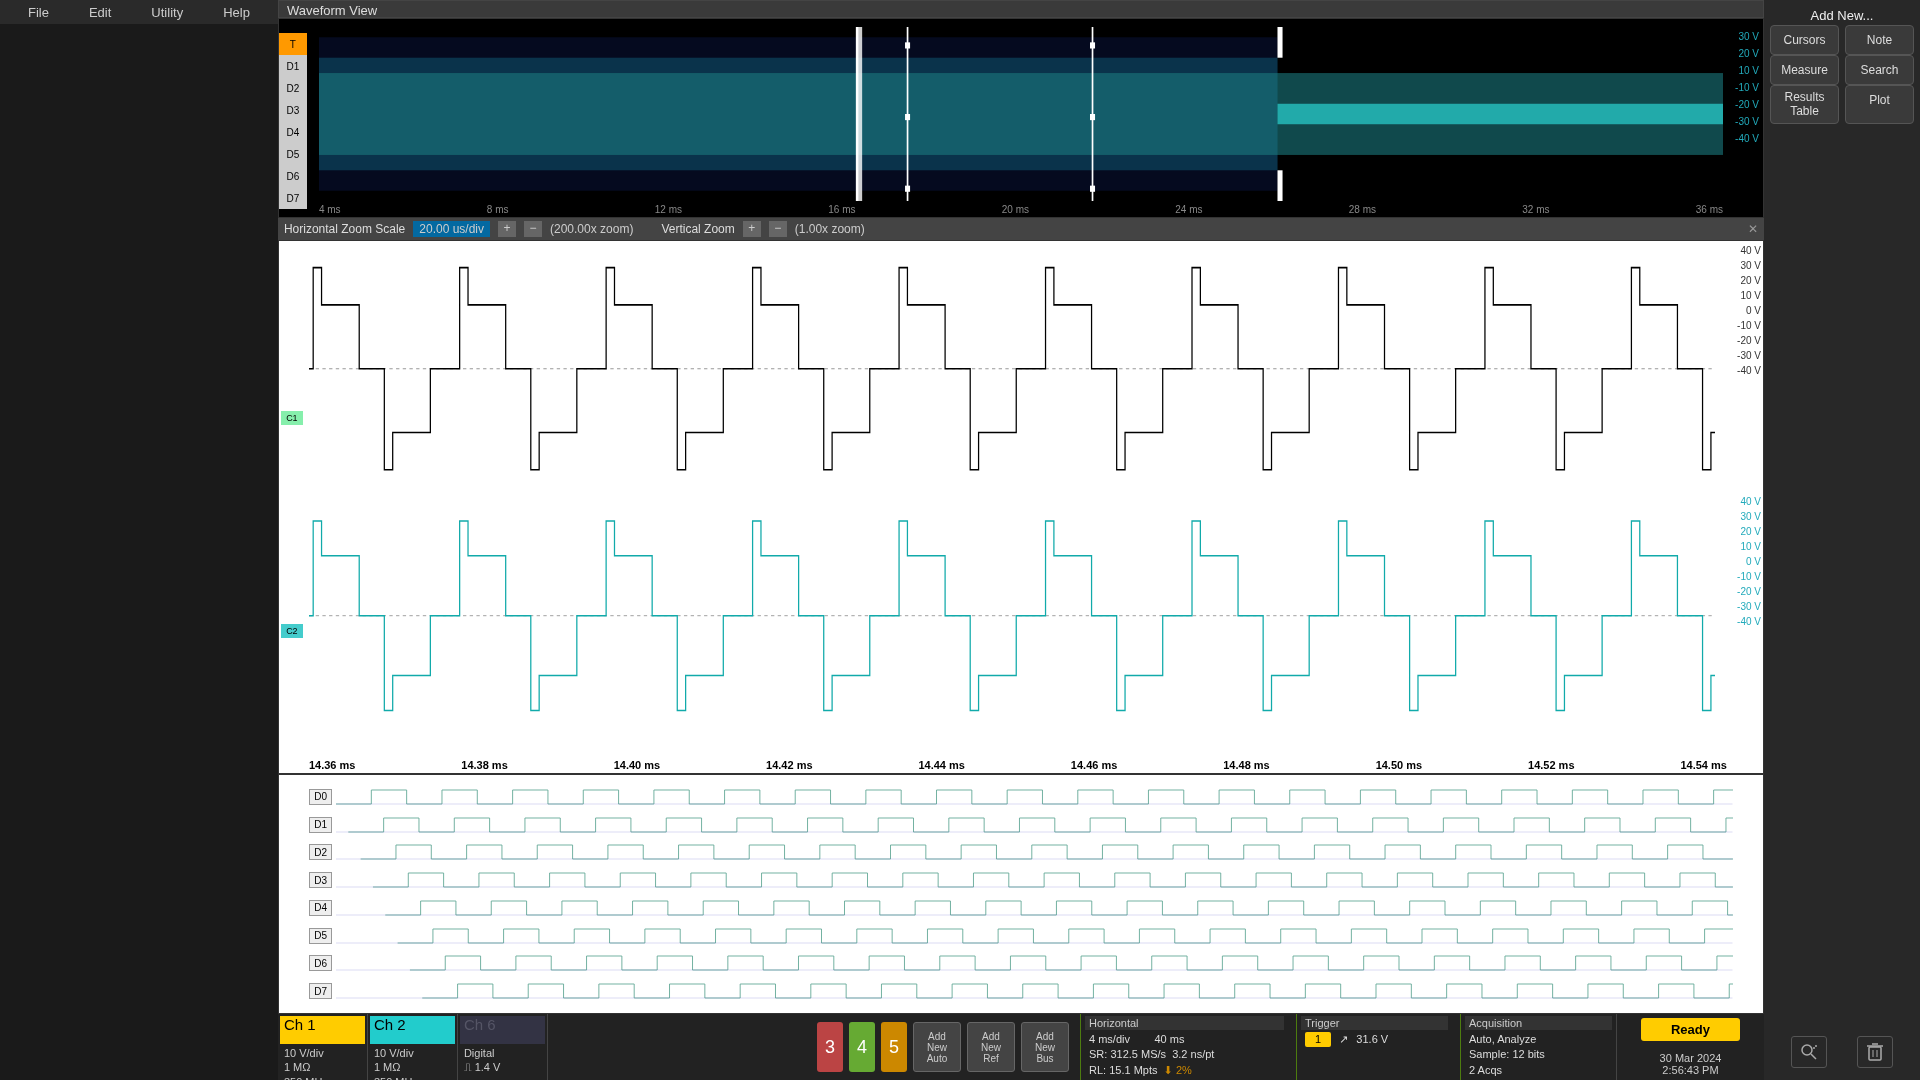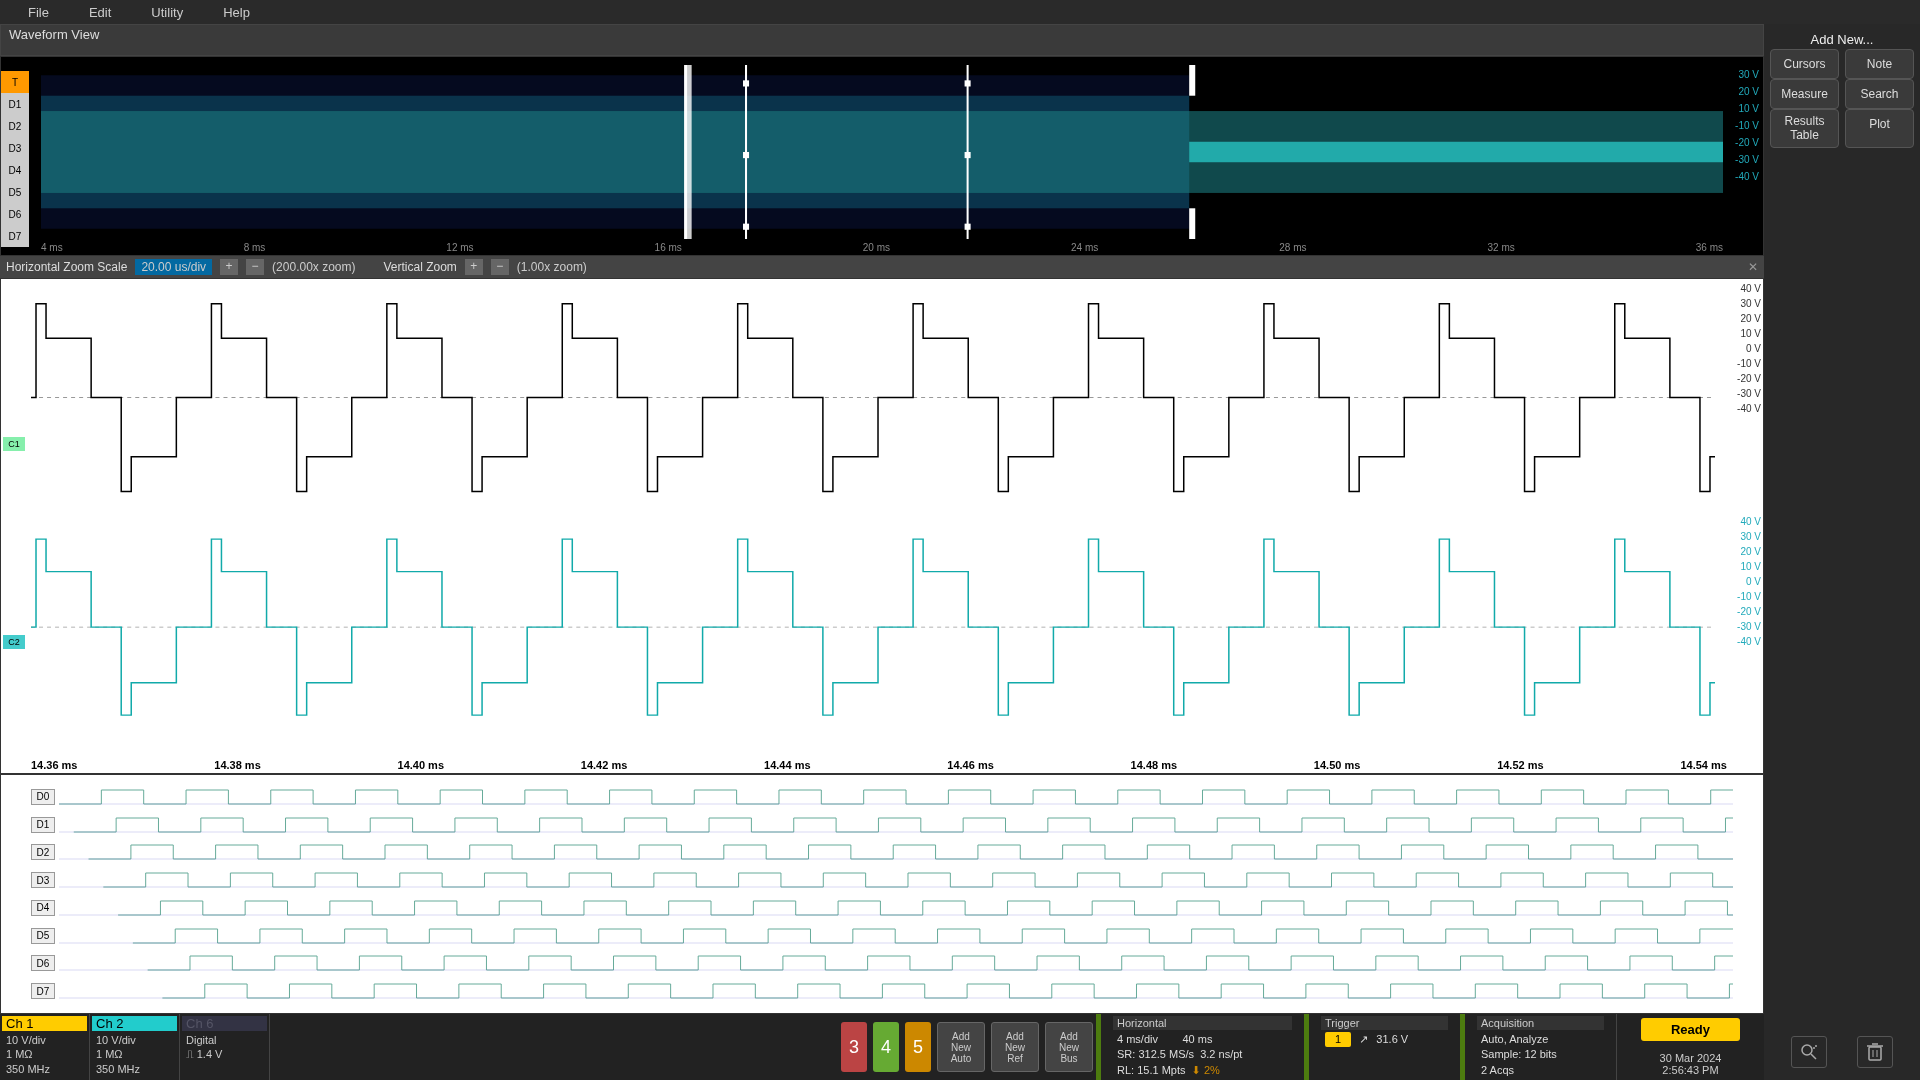--- a/index.html
+++ b/index.html
@@ -1,27 +1,27 @@
 <!DOCTYPE html>
 <html><head>
 <meta charset="utf-8">
 <style>
 *{margin:0;padding:0;box-sizing:border-box;font-family:Arial,sans-serif;}
 html,body{width:1920px;height:1080px;background:#1a1a1a;overflow:hidden;}
-.app{display:flex;flex-direction:column;height:100%;}
+.app{display:flex;flex-direction:row;height:100%;}
 .menubar{height:24px;background:#2a2a2a;display:flex;align-items:center;padding:0 8px;color:#ccc;font-size:13px;}
 .menubar .mi{padding:0 20px;cursor:pointer;}
 .main{flex:1;display:flex;}
 .left{flex:1;display:flex;flex-direction:column;}
 .right{width:156px;background:#282828;padding:6px;display:flex;flex-direction:column;}
 .right-title{color:#eee;font-size:13px;text-align:center;padding:2px 0;}
 .btn-row{display:flex;gap:6px;}
 .sbtn{flex:1;background:#3a3a3a;border:1px solid #555;color:#ddd;font-size:12px;text-align:center;padding:7px 2px;border-radius:4px;cursor:pointer;}
 .sbtn.tall{padding:4px 2px;line-height:1.2;}
-.view-hdr{height:32px;background:#3a3a3a;color:#ddd;font-size:13px;padding:2px 8px;border:1px solid #444;}
+.view-hdr{height:18px;background:#3a3a3a;color:#ddd;font-size:13px;padding:2px 8px;border:1px solid #444;}
 .overview{height:200px;background:#000;position:relative;border:1px solid #333;}
 .ch-labels{position:absolute;left:0;top:14px;display:flex;flex-direction:column;gap:0;}
 .ch-lbl{width:28px;height:22px;background:#ccc;font-size:10px;display:flex;align-items:center;justify-content:center;}
 .ov-scale{position:absolute;right:4px;top:12px;display:flex;flex-direction:column;gap:6px;color:#2ab;font-size:10px;text-align:right;}
 .ov-time{position:absolute;bottom:2px;left:40px;right:40px;display:flex;justify-content:space-between;color:#888;font-size:10px;}
 .ov-wave{position:absolute;left:40px;right:40px;top:8px;bottom:16px;}
 .hzbar{height:22px;background:#444;display:flex;align-items:center;font-size:12px;color:#ccc;gap:8px;padding:0 6px;}
 .hzbar .lbl{color:#ddd;}
 .hzbar .val{background:#0369a1;padding:1px 6px;}
 .hzbar .pm{width:18px;height:16px;background:#666;text-align:center;line-height:14px;cursor:pointer;}
@@ -31,26 +31,26 @@
 .wf-ch2{position:absolute;left:30px;right:48px;top:48%;height:45%;}
 .wf-scale{position:absolute;right:2px;top:4px;font-size:10px;color:#333;display:flex;flex-direction:column;text-align:right;}
 .wf-scale2{position:absolute;right:2px;top:48%;font-size:10px;color:#2ab;display:flex;flex-direction:column;text-align:right;}
 .wf-time{position:absolute;bottom:2px;left:30px;right:36px;display:flex;justify-content:space-between;font-size:11px;color:#000;font-weight:bold;}
 .ch-badge{position:absolute;width:22px;height:14px;font-size:9px;display:flex;align-items:center;justify-content:center;}
 .digital{height:240px;background:#fff;border:1px solid #333;position:relative;display:flex;flex-direction:column;padding:8px 30px;}
 .dig-row{flex:1;display:flex;align-items:center;position:relative;}
 .dig-lbl{width:24px;height:16px;background:#eee;border:1px solid #999;font-size:10px;display:flex;align-items:center;justify-content:center;}
 .bottom{height:66px;background:#222;display:flex;}
 .ch-panel{width:90px;border-right:1px solid #444;padding:2px;}
-.ch-tab{height:15px;font-size:13px;padding:0 4px;color:#000;}
+.ch-tab{height:28px;font-size:15px;padding:0 4px;color:#000;}
 .ch-info{font-size:11px;color:#ccc;padding:2px 4px;line-height:1.3;}
 .num-btns{display:flex;align-items:center;margin-left:auto;}
 .num-btn{width:26px;height:50px;margin:8px 3px;border-radius:3px;color:#fff;font-size:18px;display:flex;align-items:center;justify-content:center;cursor:pointer;}
 .add-btn{width:48px;height:50px;margin:8px 3px;background:#444;border:1px solid #666;border-radius:3px;color:#ccc;font-size:10px;display:flex;flex-direction:column;align-items:center;justify-content:center;cursor:pointer;}
-.info-panel{width:208px;border-left:5px solid #4d7c0f;padding:2px 12px;}
+.info-panel{width:208px;border-left:1px solid #4d7c0f;padding:2px 4px;margin-left:8px;}
 .info-hdr{background:#333;font-size:11px;color:#ccc;padding:1px 4px;}
 .info-body{font-size:11px;color:#ddd;padding:2px 4px;line-height:1.4;}
 .ready-area{width:148px;border-left:1px solid #444;padding:4px;display:flex;flex-direction:column;align-items:center;justify-content:space-between;}
 .ready-btn{background:#ffcc00;color:#000;padding:4px 30px;border-radius:3px;font-size:13px;font-weight:bold;cursor:pointer;}
 .datetime{font-size:11px;color:#ccc;text-align:center;}
 .searchbar{height:44px;background:#282828;display:flex;align-items:center;justify-content:center;gap:30px;padding:0 10px;margin-top:auto;}
 .search-ico,.trash-ico{width:36px;height:32px;border:1px solid #555;border-radius:3px;display:flex;align-items:center;justify-content:center;cursor:pointer;color:#aaa;}
 svg{display:block;}
 </style>
 </head>

